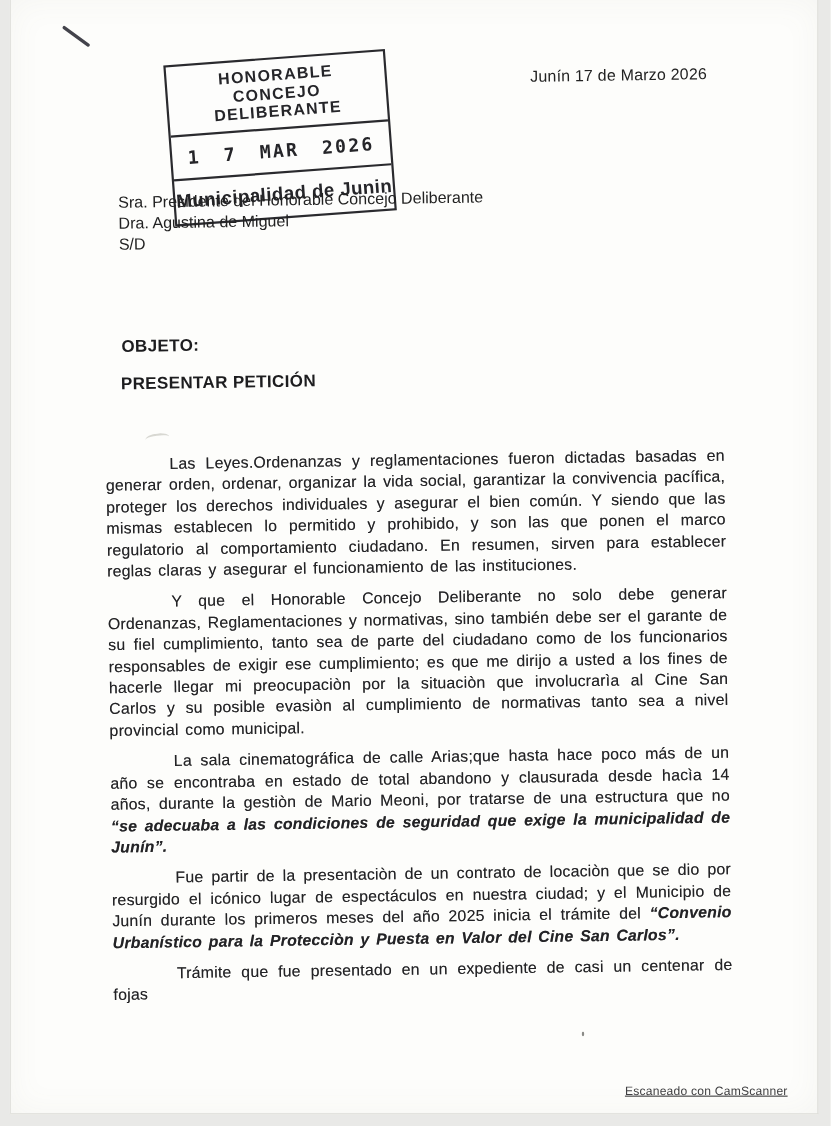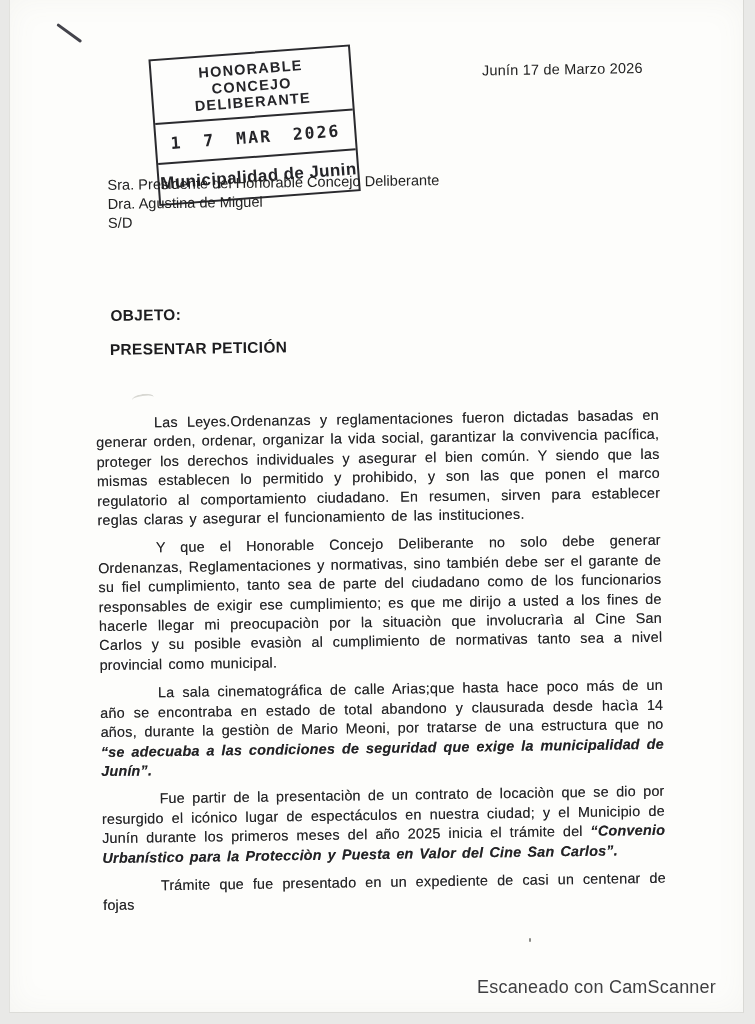--- a/index.html
+++ b/index.html
@@ -68,21 +68,21 @@
   .body-text p{margin:0 0 9px 0;text-indent:58px;}
   .body-text .bi{font-weight:bold;font-style:italic;}
   
   .smudge{
     position:absolute;left:122px;top:394px;width:22px;height:7px;
     border-top:2px solid #cfcfc9;border-radius:50%;transform:rotate(-8deg);opacity:0.8;
   }
   .speck{position:absolute;left:519px;top:938px;width:2px;height:4px;background:#8a8a86;border-radius:1px;}
   .footer-credit{
     position:absolute;right:27px;bottom:14px;
-    font-size:18px;color:#3f3f41;letter-spacing:0.2px;
+    font-size:11px;color:#3f3f41;letter-spacing:0.2px;text-decoration:underline;
   }
 </style>
 </head>
 <body>
 
 <div class="scan-bg">
   <div class="paper">
 
     <div class="pen-mark"></div>
 

